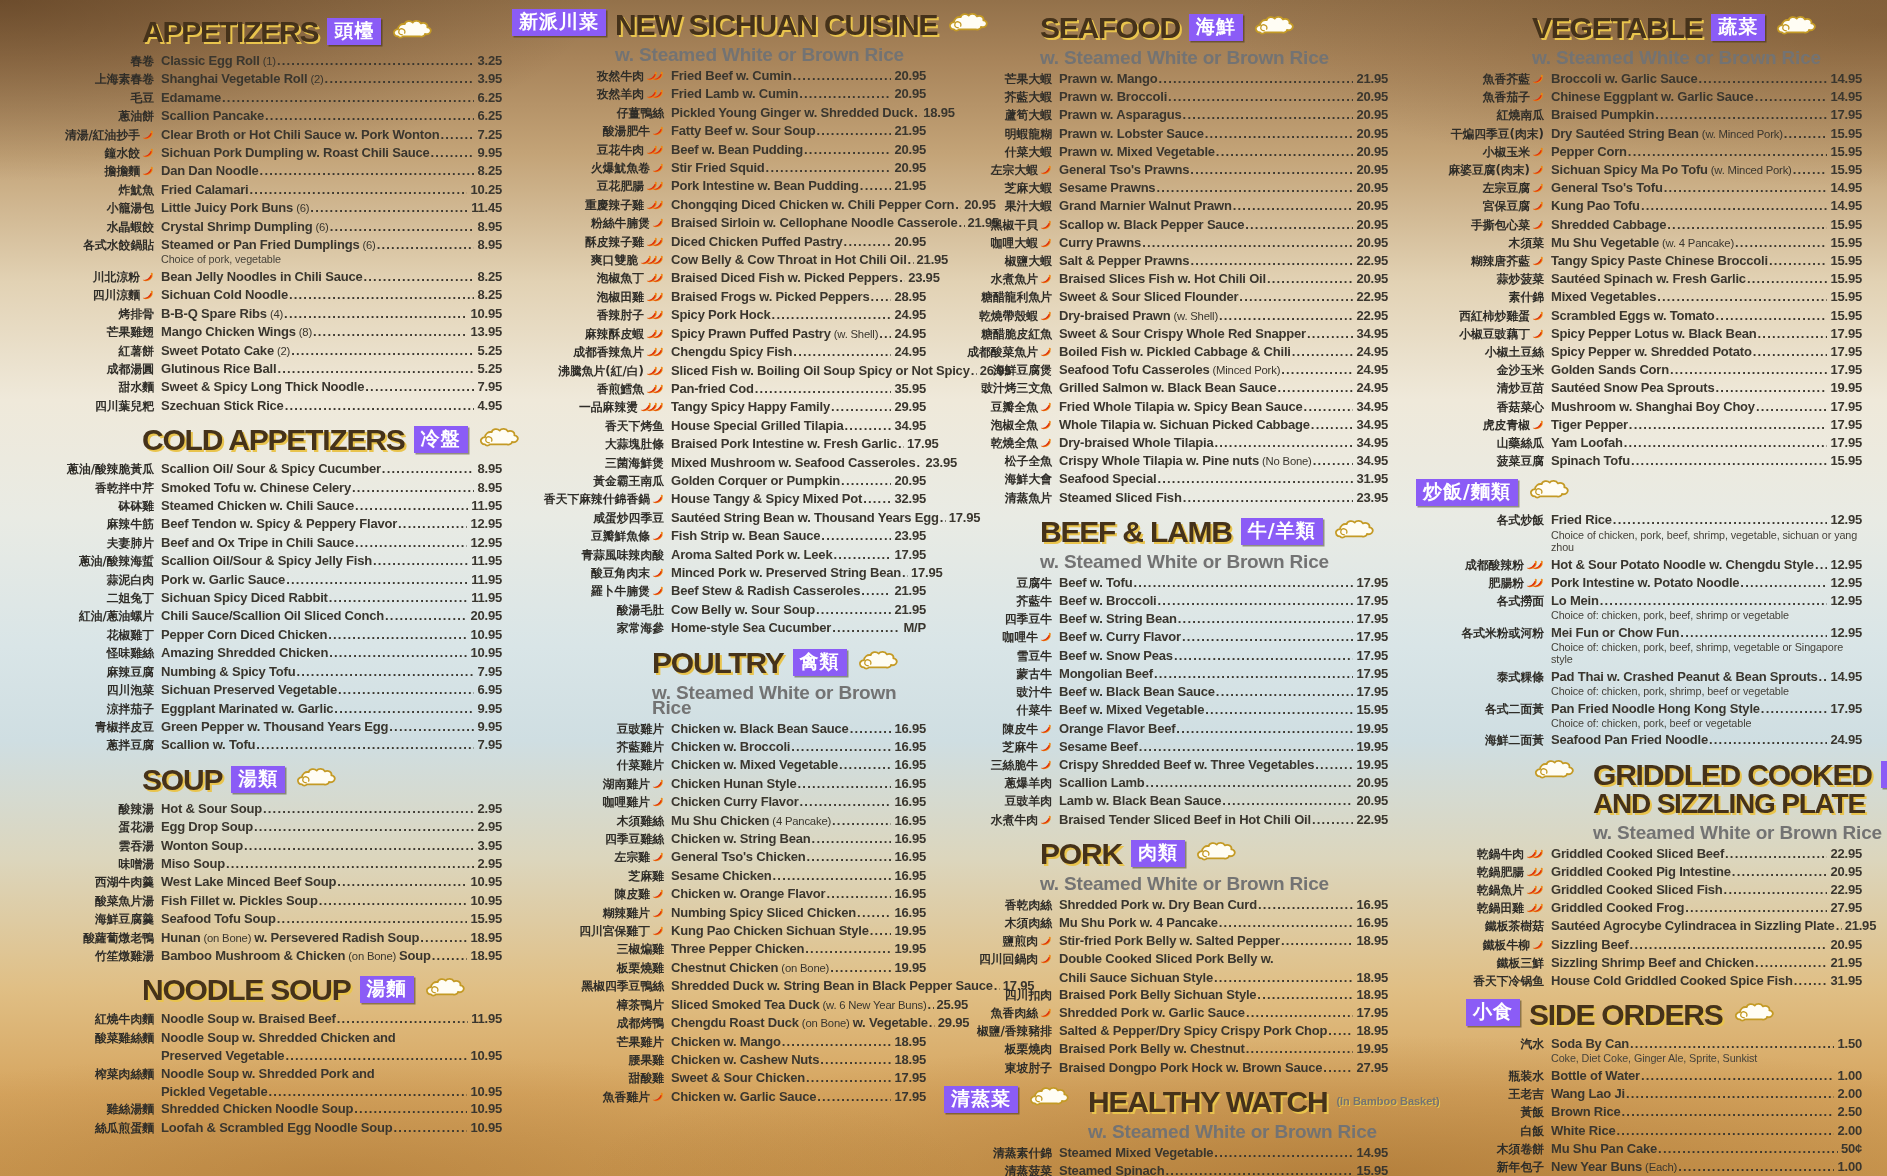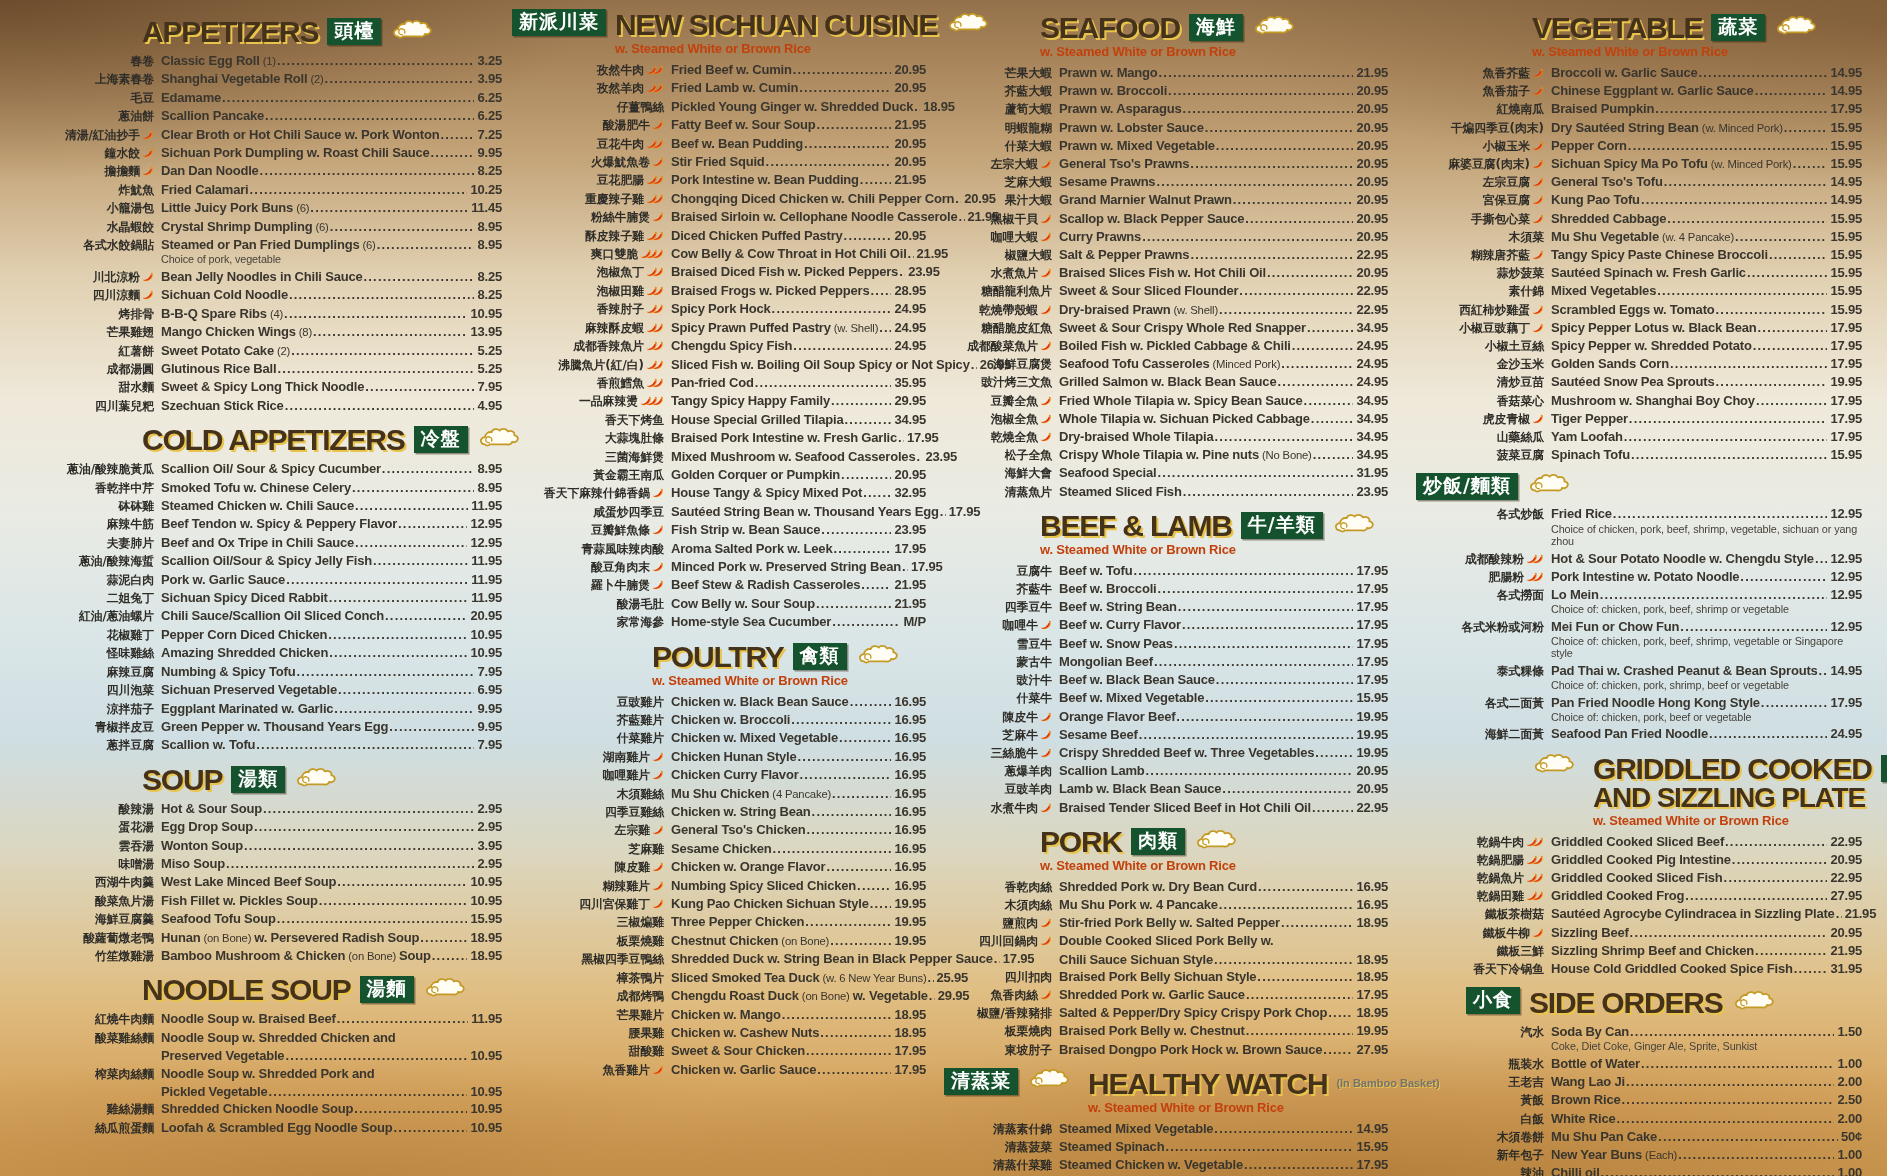--- a/index.html
+++ b/index.html
@@ -22,24 +22,24 @@
   .sec-head{display:flex;align-items:flex-start;gap:9px;margin:9px 0 5px;padding-left:calc(var(--zh) - 12px)}
   .sec-head.first{margin-top:0}
   .sec-head.left-badge{padding-left:6px}
   .sec-head.indent-badge{padding-left:56px}
   .tgroup{display:flex;flex-direction:column}
   .tline{display:flex;align-items:center;gap:9px}
   .sec-title{font-size:30px;font-weight:bold;letter-spacing:-1.2px;color:#45321a;
     text-shadow:2px 2px 0 #e9c44d;white-space:nowrap;line-height:31px}
   .sec-title2{font-size:28px;line-height:28px}
   .t-suffix{font-size:11px;font-weight:bold;color:#737373;text-shadow:1px 1px 0 #e9c44d;white-space:nowrap}
-  .badge{background:#14532d;color:#fff;font-size:19px;font-weight:bold;padding:1px 7px 3px;
+  .badge{background:#8b5cf6;color:#fff;font-size:19px;font-weight:bold;padding:1px 7px 3px;
     line-height:23px;white-space:nowrap;box-shadow:1.5px 1.5px 0 rgba(40,30,10,.45);
     font-family:"DejaVu Sans",sans-serif;letter-spacing:1px}
-  .subtitle{font-size:13px;font-weight:bold;color:#c2410c;letter-spacing:-0.2px;line-height:15px;margin-top:1px}
+  .subtitle{font-size:19px;font-weight:bold;color:#737373;letter-spacing:-0.2px;line-height:15px;margin-top:7px}
   .cloud{display:inline-block;line-height:0}
 
   .row{display:flex;align-items:baseline;line-height:var(--lh);color:#3a362e;font-weight:bold;
     font-size:13px;letter-spacing:-0.2px}
   .zh{flex:0 0 var(--zh);text-align:right;font-size:11.8px;font-weight:600;color:#2f2d28;
     white-space:nowrap;padding-right:7px;display:flex;justify-content:flex-end;align-items:center;
     font-family:"DejaVu Sans",sans-serif;letter-spacing:0}
   .chili{display:inline-block;margin-left:2px;flex:0 0 auto;position:relative;top:1px}
   .chili + .chili{margin-left:-6px}
   .en{white-space:nowrap}

